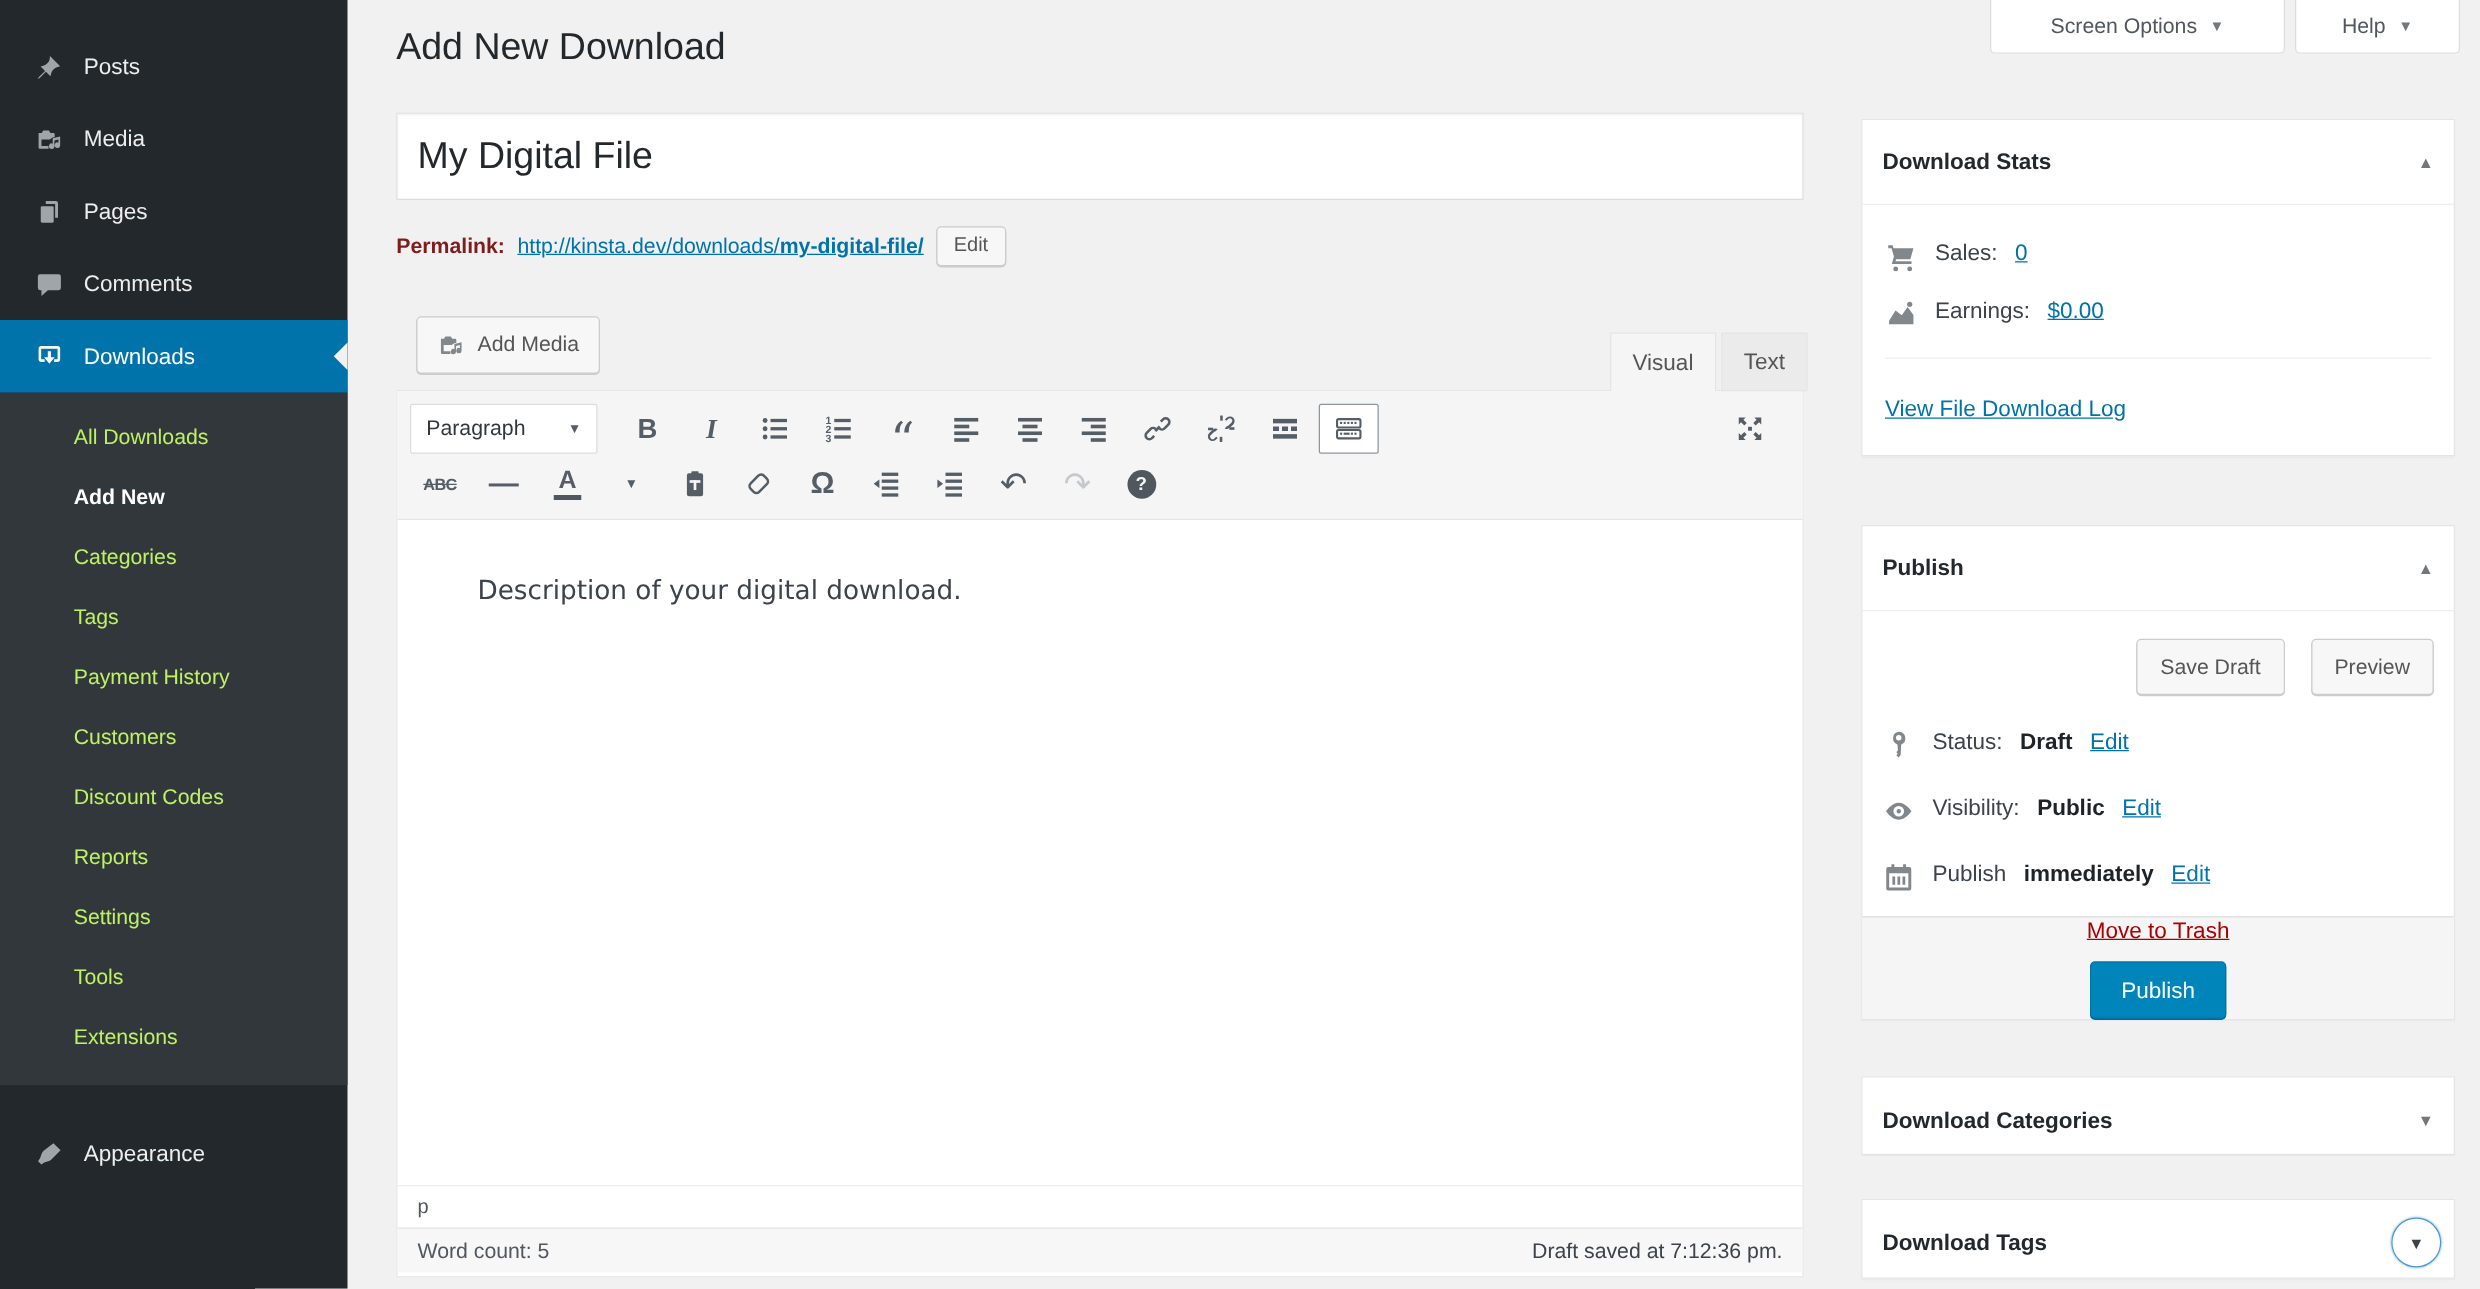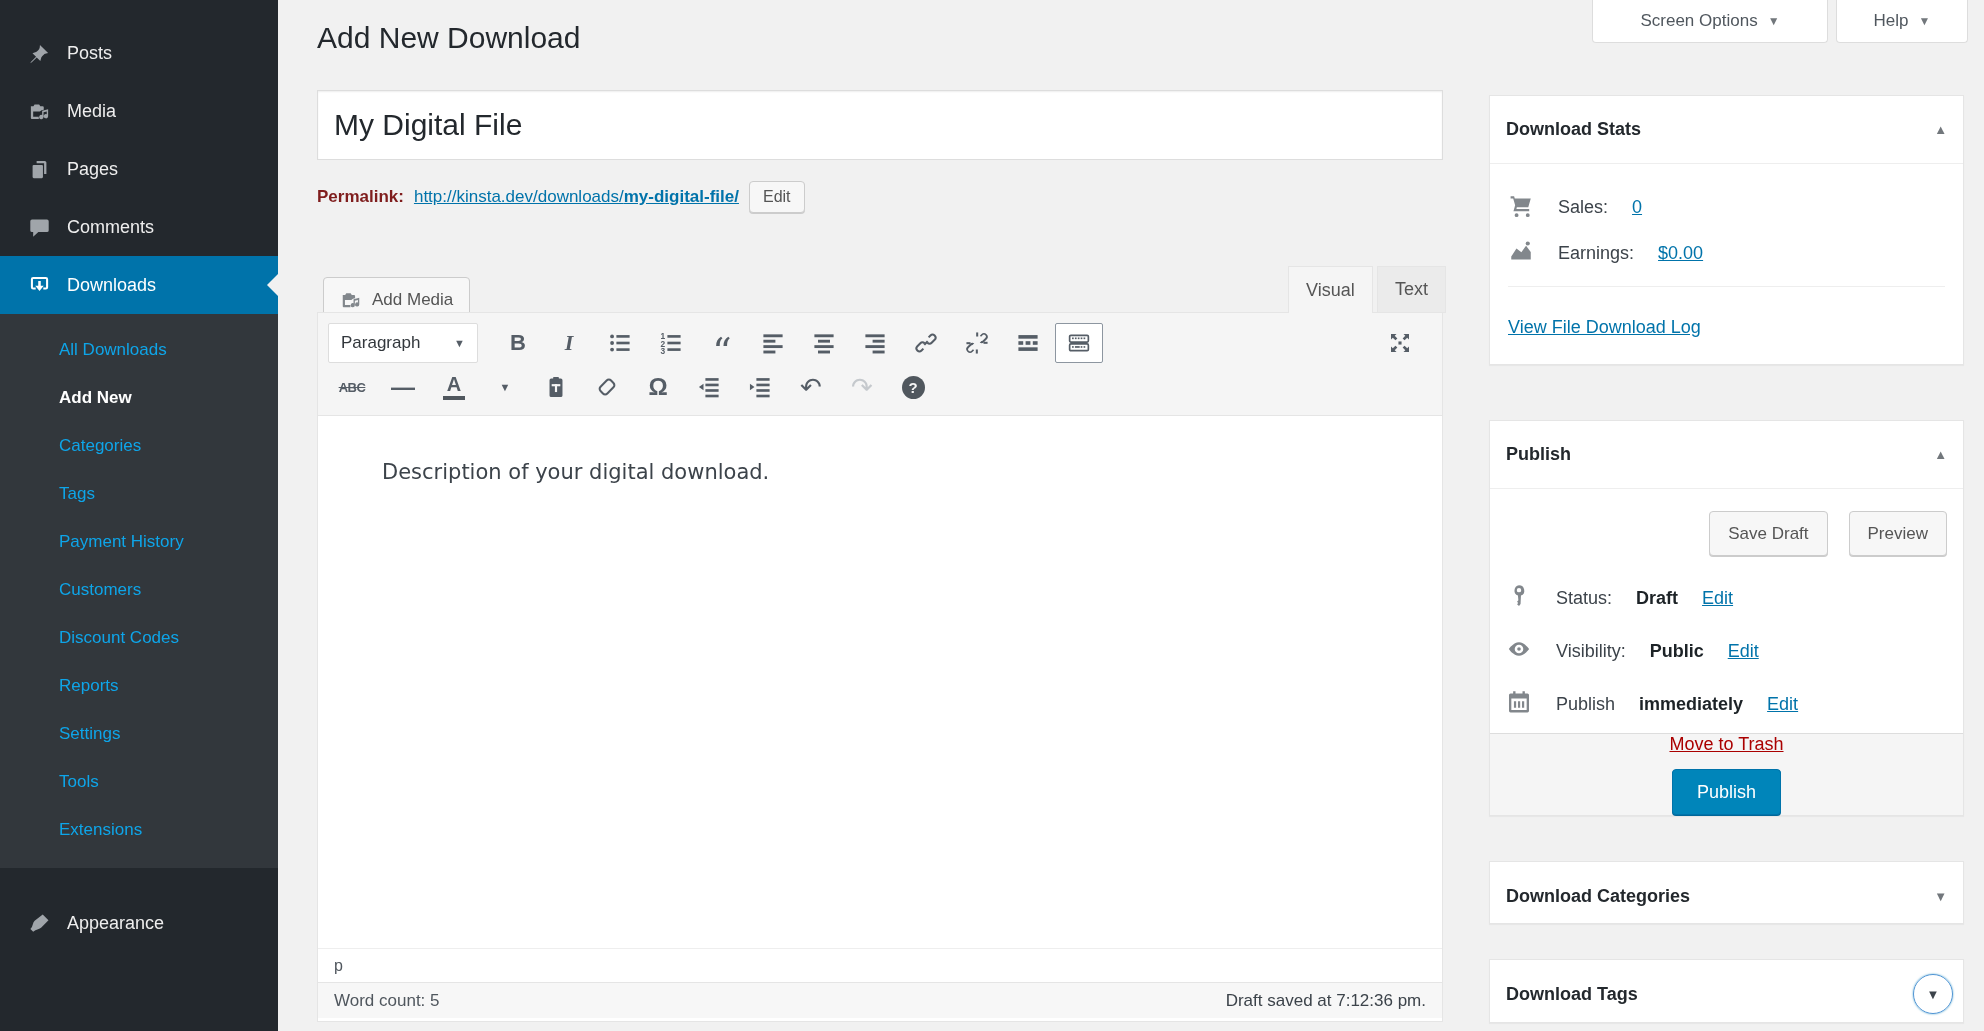--- a/index.html
+++ b/index.html
@@ -22,21 +22,21 @@
   .menu-item.group-gap { margin-top:24px; }
   .menu-item.active { background:#0073aa; color:#fff; }
   .menu-item.active .mi { color:#fff; }
   .menu-arrow {
     position:absolute; right:0; top:50%; transform:translateY(-50%);
     width:0; height:0; border:11px solid transparent; border-right-color:#f1f1f1; border-left-width:0;
   }
   .submenu { background:#32373c; padding:12px 0 14px; list-style:none; }
   .submenu li {
     height:48px; display:flex; align-items:center; padding-left:59px;
-    color:#0ea5e9; font-size:17px; cursor:pointer;
+    color:#bef264; font-size:17px; cursor:pointer;
   }
   .submenu li.current { color:#fff; font-weight:bold; }
   .menu-item.bottom { margin-top:26px; }
 
   
   .top-tab {
     position:absolute; top:0; height:43px; background:#fff; border:1px solid #ddd; border-top:none;
     border-radius:0 0 4px 4px; display:flex; align-items:center; justify-content:center; gap:10px;
     font-size:17px; color:#50575e; cursor:pointer; font-family:inherit;
   }
@@ -62,21 +62,21 @@
     background:#f7f7f7; border:1px solid #ccc; border-radius:4px; color:#555;
     font-family:inherit; font-size:17px; cursor:pointer; box-shadow:0 1px 0 #ccc;
   }
   .button.small { height:32px; padding:0 13px; font-size:16px; }
   .button-primary {
     display:inline-flex; align-items:center; justify-content:center;
     background:#0085ba; border:1px solid #0073aa; border-radius:4px; color:#fff;
     font-family:inherit; font-size:18px; height:46px; padding:0 24px; cursor:pointer;
     box-shadow:0 1px 0 #006799;
   }
-  .add-media { position:absolute; left:323px; top:253px; height:46px; padding:0 16px;margin-top:24px; }
+  .add-media { position:absolute; left:333px; top:253px; height:46px; padding:0 16px; }
   .add-media .mi { width:22px; height:22px; color:#82878c; }
 
   
   .editor-tab {
     position:absolute; top:266px; height:47px; padding:0 17px; display:flex; align-items:center;
     font-size:18px; color:#555; cursor:pointer; z-index:3;
   }
   .editor-tab.visual { left:1288px; background:#f5f5f5; border:1px solid #e5e5e5; border-bottom:none; }
   .editor-tab.text   { left:1377px; background:#ebebeb; border:1px solid #e5e5e5; }
 
@@ -125,21 +125,21 @@
   .panel-header .ptitle { font-size:18px; font-weight:bold; color:#23282d; }
   .panel-toggle { font-size:13px; color:#72777c; background:none; border:none; cursor:pointer; }
   .panel-toggle.ring {
     width:40px; height:40px; border-radius:50%; border:1px solid #4f94d4; box-shadow:0 0 2px rgba(30,140,190,.8);
     display:flex; align-items:center; justify-content:center; color:#3c434a; margin-right:-6px;
   }
   .panel.open .panel-header { border-bottom:1px solid #eee; }
 
   .panel-stats { top:95px; height:270px; }
   .stats-body { padding:8px 18px 20px; }
-  .icon-row { display:flex; align-items:flex-end; gap:24px; margin-top:20px; font-size:18px; color:#3c434a; }
+  .icon-row { display:flex; align-items:flex-start; gap:14px; margin-top:20px; font-size:18px; color:#3c434a; }
   .icon-row .mi { width:26px; height:26px; color:#82878c; flex:0 0 auto; }
   .stats-divider { border:none; border-top:1px solid #eee; margin:22px 0 0; }
   .log-link { display:inline-block; margin-top:30px; font-size:18px; }
 
   .panel-publish { top:420px; height:396px; }
   .publish-body { padding:22px 16px 0; }
   .minor-actions { display:flex; justify-content:flex-end;gap:21px; }
   .btn-secondary { height:45px; padding:0 18px; }
   .publish-body .icon-row { margin-top:27px; font-size:18px; }
   .icon-row b { color:#1d2327; }

